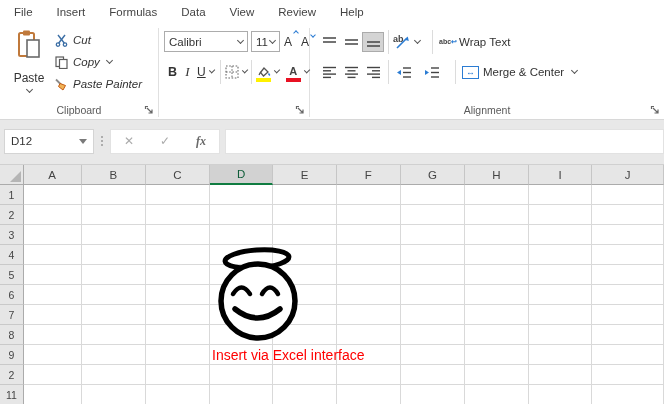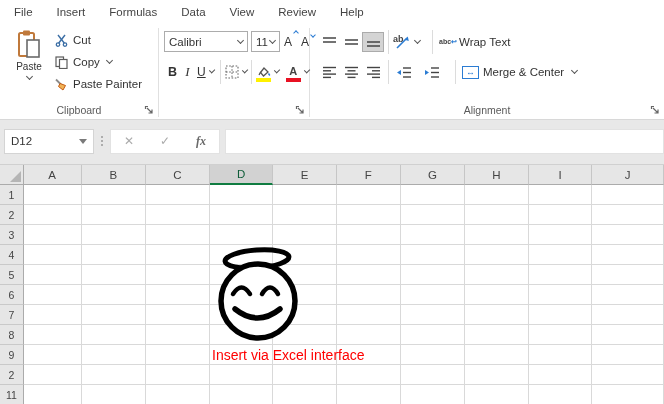--- a/index.html
+++ b/index.html
@@ -21,22 +21,22 @@
   .launcher { position:absolute; right:3px; bottom:2px; width:12px; height:12px; display:flex; align-items:center; justify-content:center; }
   .vgroup-sep { width:1px; background:#E0E0E0; margin:4px 0 2px 0; }
 
   .chev { display:inline-block; width:5px; height:5px; border-right:1.3px solid #555; border-bottom:1.3px solid #555; transform:rotate(45deg); margin-top:-3px; }
   .vr { width:1px; height:24px; background:#DCDCDC; margin:0 4px; align-self:center; }
 
   
   .g-clipboard { width:158px; }
   .clip-content { display:flex; padding:5px 0 0 7px; }
   .paste-btn { width:44px; display:flex; flex-direction:column; align-items:center; cursor:pointer; }
-  .paste-btn .lbl { font-size:10px; color:#333; margin-top:2px; }
-  .clip-col { display:flex; flex-direction:column; margin-left:2px; }
+  .paste-btn .lbl { font-size:12px; color:#333; margin-top:12px; }
+  .clip-col { display:flex; flex-direction:column; margin-left:2px;font-style:italic; }
   .small-btn { display:flex; align-items:center; height:22px; font-size:11.5px; color:#333; cursor:pointer; white-space:nowrap; }
   .small-btn .ic { width:16px; display:flex; justify-content:center; margin-right:4px; }
   .small-btn .chev { margin-left:7px; }
 
   
   .g-font { width:150px; }
   .font-row1 { display:flex; align-items:center; padding:7px 0 0 5px; }
   .combo { height:21px; border:1px solid #ACACAC; background:#fff; display:flex; align-items:center; font-size:11.5px; padding:0 4px; }
   .combo .chev { margin-left:auto; }
   .combo-name { width:88px; }

